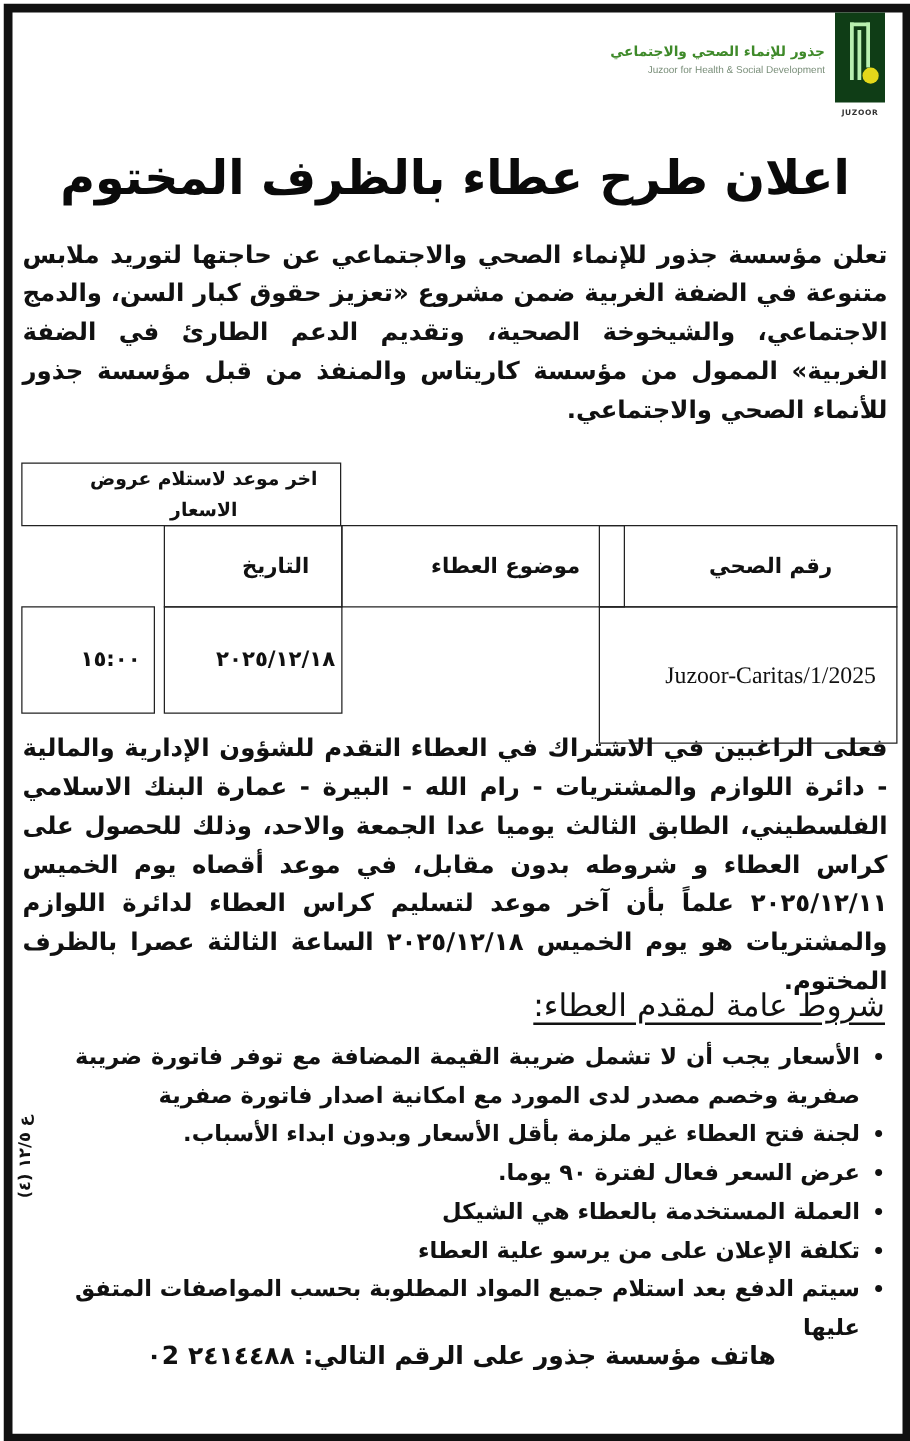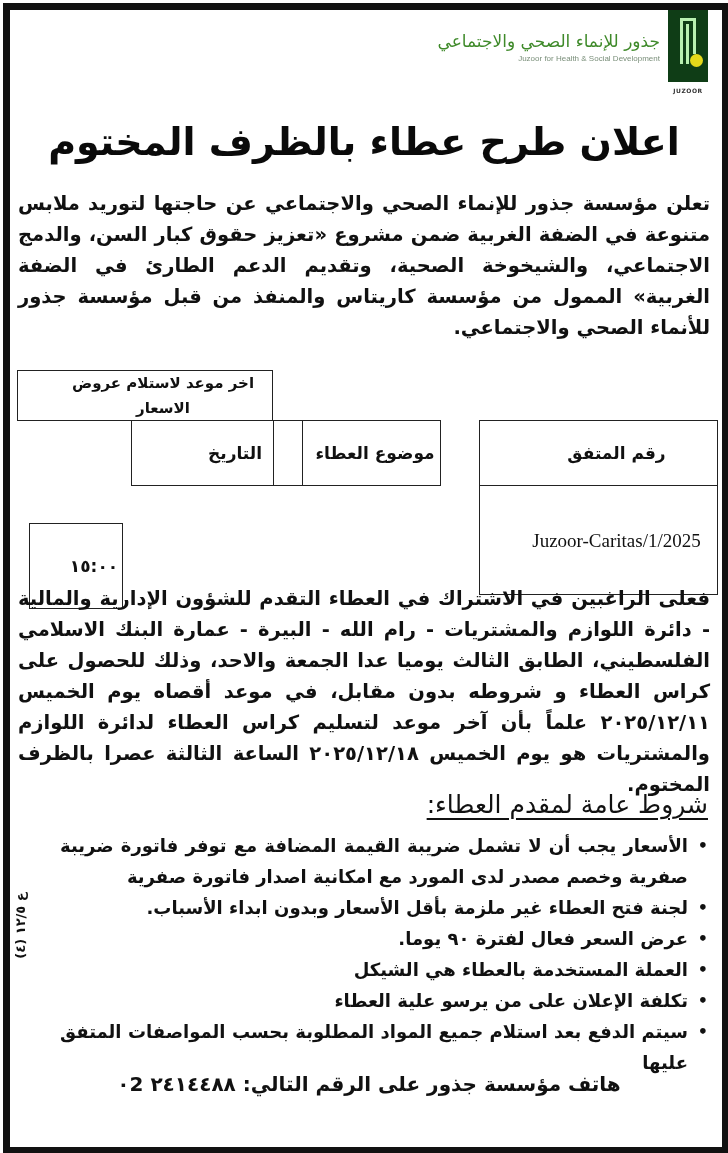--- a/index.html
+++ b/index.html
@@ -64,23 +64,23 @@
       color: #333;
       letter-spacing: 0.5px;
     }
     .logo-text {
       display: flex;
       flex-direction: column;
       align-items: flex-end;
       margin-top: 2px;
     }
     .logo-ar {
-      font-size: 17px;
+      font-size: 11px;
       color: #3f8a2a;
-      font-weight: normal;
+      font-weight: bold;
       direction: rtl;
       letter-spacing: 0;
     }
     .logo-en {
       font-size: 8px;
       color: #7a8f7a;
       font-family: "Liberation Sans", sans-serif;
       margin-top: 3px;
     }
     .title {
@@ -123,24 +123,24 @@
       justify-content: center;
       text-align: center;
       direction: rtl;
       font-weight: bold;
       font-size: 17px;
       line-height: 25px;
       padding-left: 36px;
     }
     .deadline-head { left: 0; top: 0; width: 256px; height: 51px; font-size: 15px; }
     .h-time   { left: 0;   top: 50px; width: 115px; height: 66px; }
-    .h-date   { left: 114px; top: 50px; width: 172px; height: 66px; }
-    .h-subj   { left: 256px; top: 50px; width: 168px; height: 66px; }
+    .h-date   { left: 114px; top: 50px; width: 143px; height: 66px; }
+    .h-subj   { left: 256px; top: 50px; width: 227px; height: 66px; }
     .h-num    { left: 462px; top: 50px; width: 239px; height: 66px; }
-    .d-time   { left: 12px;   top: 115px; width: 94px; height: 86px; margin-top: 38px; }
+    .d-time   { left: 0;   top: 115px; width: 107px; height: 86px; }
     .d-date   { left: 114px; top: 115px; width: 143px; height: 86px; }
     .d-subj   { left: 256px; top: 115px; width: 207px; height: 86px; }
     .d-num    { left: 462px; top: 115px; width: 239px; height: 110px;
                 font-family: "Liberation Serif", serif; font-weight: normal; font-size: 19px; direction: ltr; }
     .body2 { top: 583px; }
     .section-title {
       position: absolute;
       right: 20px;
       top: 790px;
       direction: rtl;
@@ -225,24 +225,25 @@
     <div class="logo-en">Juzoor for Health &amp; Social Development</div>
   </div>
 </div>
 
 <div class="title">اعلان طرح عطاء بالظرف المختوم</div>
 
 <div class="para intro">تعلن مؤسسة جذور للإنماء الصحي والاجتماعي عن حاجتها لتوريد ملابس متنوعة في الضفة الغربية ضمن مشروع «تعزيز حقوق كبار السن، والدمج الاجتماعي، والشيخوخة الصحية، وتقديم الدعم الطارئ في الضفة الغربية» الممول من مؤسسة كاريتاس والمنفذ من قبل مؤسسة جذور للأنماء الصحي والاجتماعي.</div>
 
 <div class="tbl">
   <div class="cell deadline-head">اخر موعد لاستلام عروض الاسعار</div>
-  <div class="cell h-num">رقم المتفق</div>
+  <div class="cell h-num">رقم الصحي</div>
   <div class="cell h-subj">موضوع العطاء</div>
   <div class="cell h-date">التاريخ</div>
   <div class="cell d-num">Juzoor-Caritas/1/2025</div>
+  <div class="cell d-date">٢٠٢٥/١٢/١٨</div>
   <div class="cell d-time">١٥:٠٠</div>
 </div>
 
 <div class="para body2">فعلى الراغبين في الاشتراك في العطاء التقدم للشؤون الإدارية والمالية - دائرة اللوازم والمشتريات - رام الله - البيرة - عمارة البنك الاسلامي الفلسطيني، الطابق الثالث يوميا عدا الجمعة  والاحد، وذلك للحصول على كراس العطاء و شروطه بدون مقابل، في موعد أقصاه يوم الخميس ٢٠٢٥/١٢/١١ علماً بأن آخر موعد لتسليم كراس العطاء لدائرة اللوازم والمشتريات هو يوم الخميس ٢٠٢٥/١٢/١٨ الساعة الثالثة عصرا بالظرف المختوم.</div>
 
 <div class="section-title">شروط عامة لمقدم العطاء:</div>
 <ul class="bullets">
   <li>الأسعار يجب أن لا تشمل ضريبة القيمة المضافة مع توفر فاتورة ضريبة صفرية وخصم مصدر لدى المورد مع امكانية اصدار فاتورة صفرية</li>
   <li>لجنة فتح العطاء غير ملزمة بأقل الأسعار وبدون ابداء الأسباب.</li>
   <li>عرض السعر فعال لفترة ٩٠ يوما.</li>

